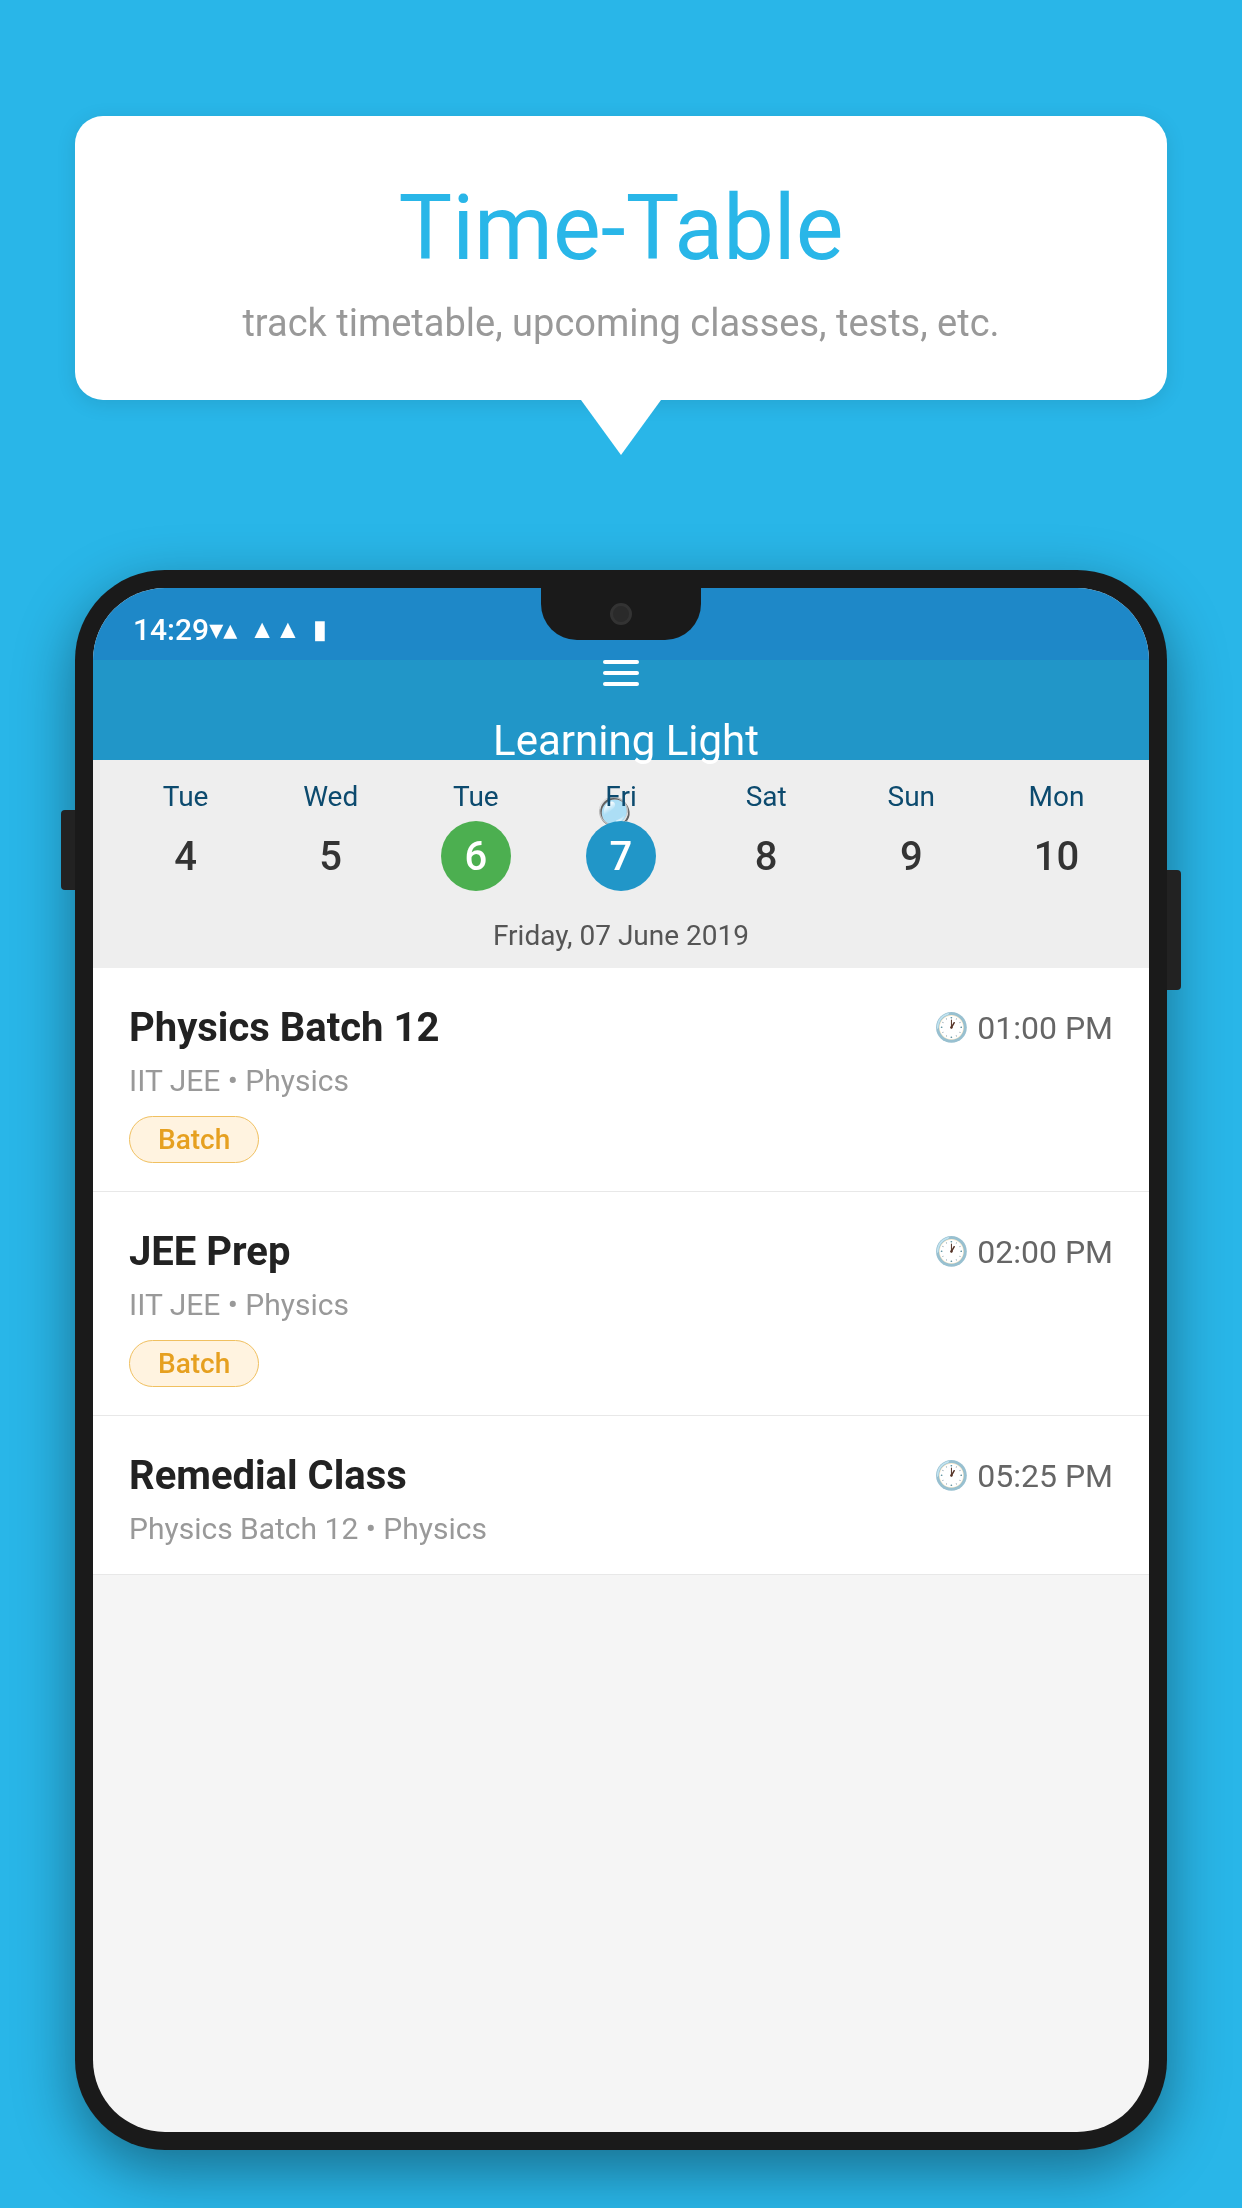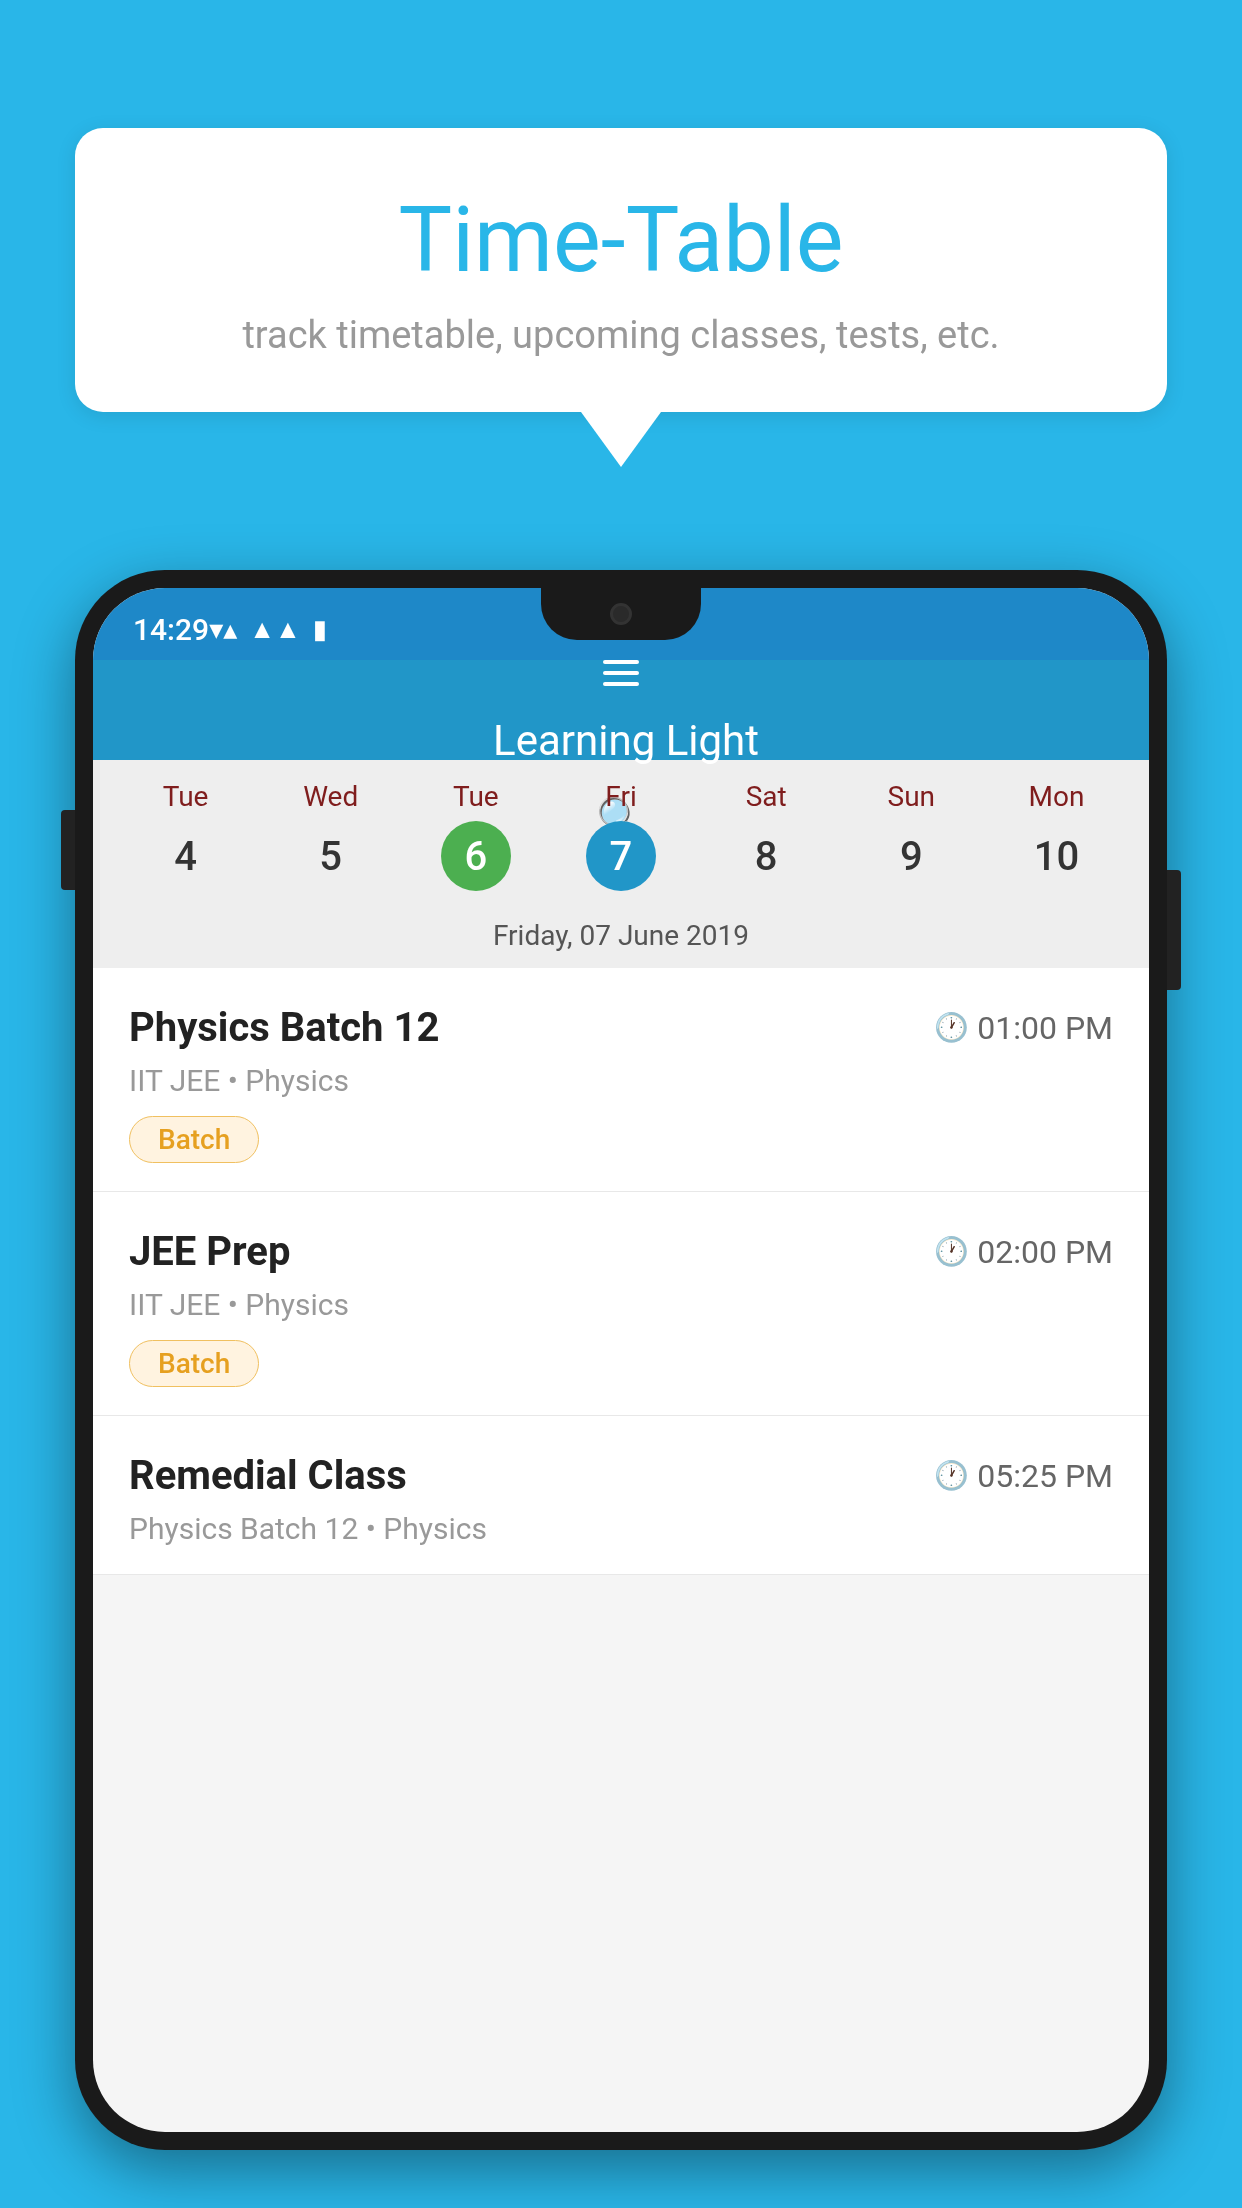--- a/index.html
+++ b/index.html
@@ -9,21 +9,21 @@
       height: 2208px;
       background-color: #29b6e8;
       font-family: 'Roboto', Arial, sans-serif;
       overflow: hidden;
       position: relative;
     }
 
     
     .speech-bubble-wrapper {
       position: absolute;
-      top: 128px;
+      top: 116px;
       left: 75px;
       right: 75px;
       display: flex;
       flex-direction: column;
       align-items: center;
     }
 
     .speech-bubble {
       background: white;
       border-radius: 28px;
@@ -209,21 +209,21 @@
 
     .day-col {
       display: flex;
       flex-direction: column;
       align-items: center;
       width: 14.28%;
     }
 
     .day-name {
       font-size: 28px;
-      color: #7f1d1d;
+      color: #0c4a6e;
       margin-bottom: 8px;
     }
 
     .day-num {
       font-size: 40px;
       color: #333;
       font-weight: 500;
       width: 70px;
       height: 70px;
       display: flex;

